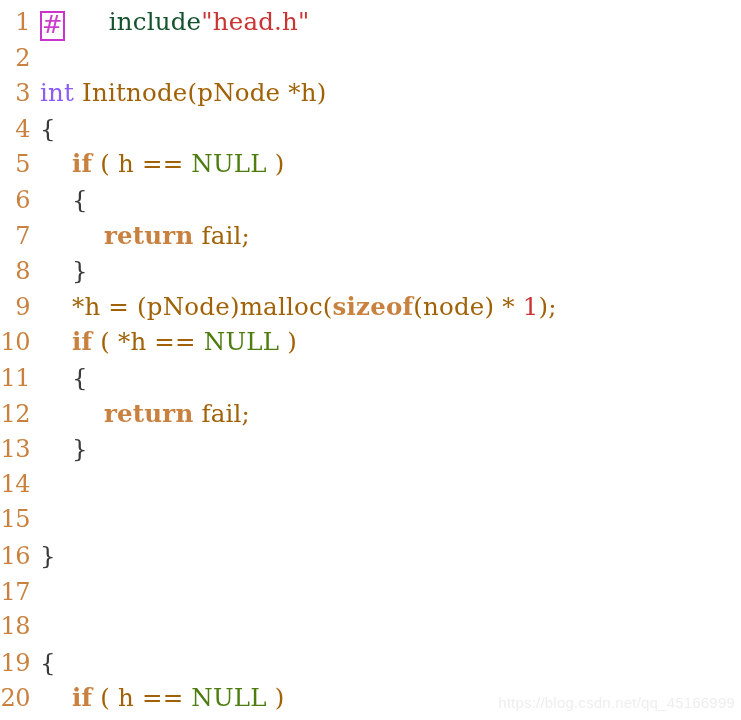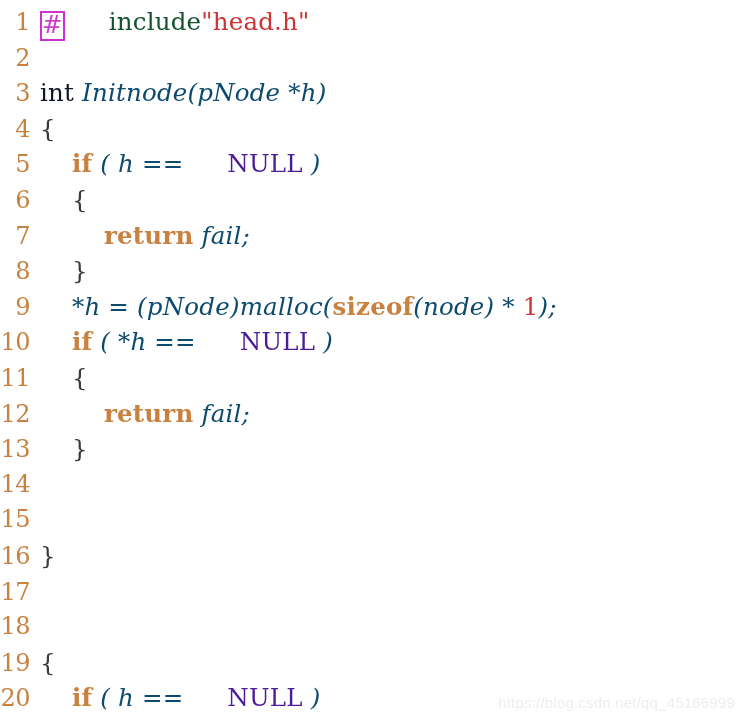--- a/index.html
+++ b/index.html
@@ -47,24 +47,24 @@
   }
   .line-content {
     padding-left: 10px;
     font-family: "DejaVu Serif", serif;
     font-size: 24.5px;
     letter-spacing: 0.2px;
     white-space: pre;
     color: #3a3a3a;
   }
   
-  .t-plain   { color: #0c4a6e; font-style: italic; }
-  .t-type    { color: #0f172a; }
+  .t-plain   { color: #a16207; }
+  .t-type    { color: #8b5cf6; }
   .t-kw      { color: #c8813f; font-weight: bold; }
-  .t-const   { color: #4c1d95; margin-left: 36px; }
+  .t-const   { color: #4d7c0f; }
   .t-str     { color: #cc3333; }
   .t-num     { color: #cc3333; }
   .t-pp      { color: #14532d; padding-left: 44px; }
   .t-punct   { color: #3a3a3a; }
 
   .cursor-box {
     display: inline-block;
     border: 2px solid #cc33cc;
     color: #cc3fcc;
     line-height: 0.95;

